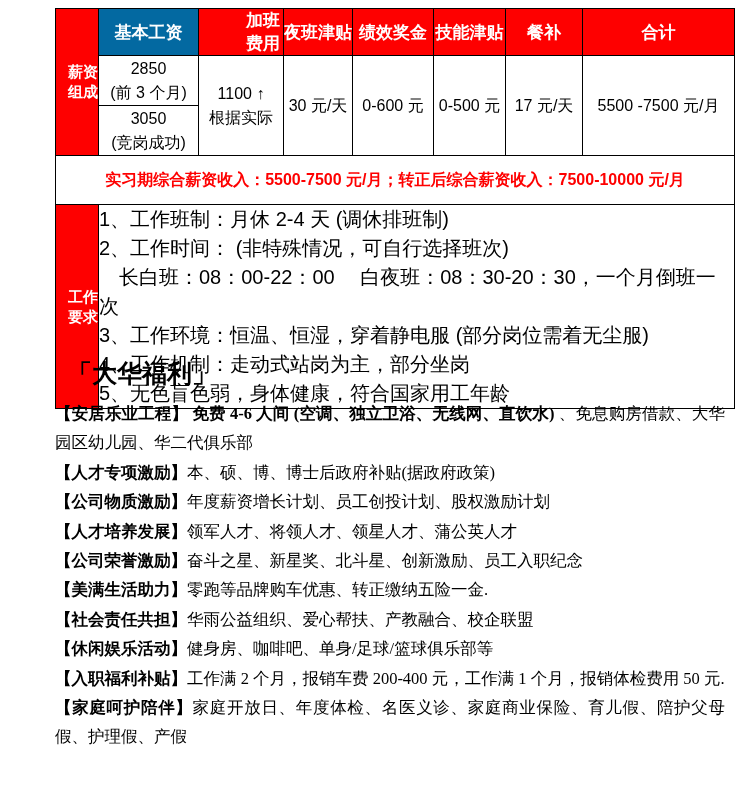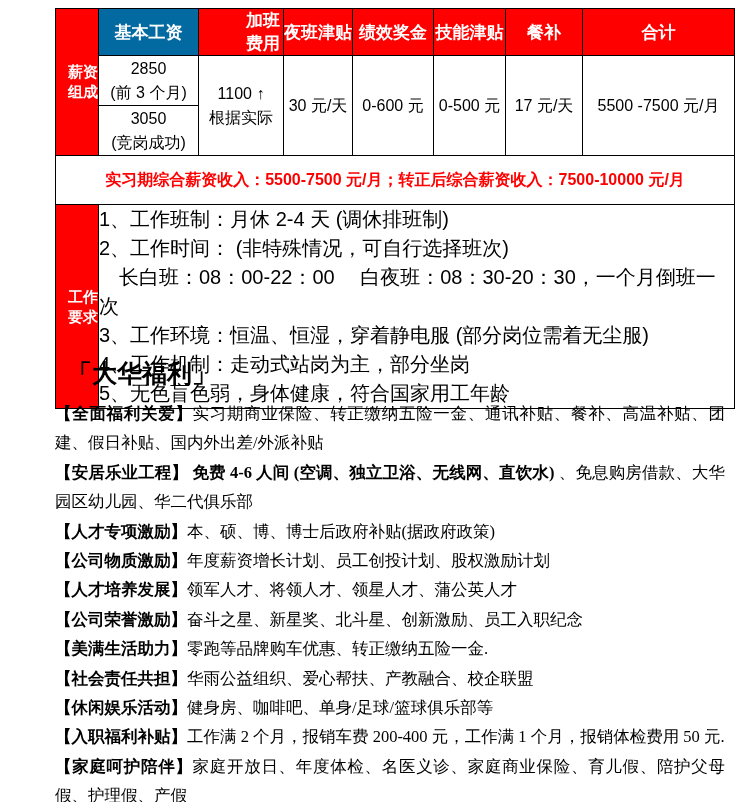--- a/index.html
+++ b/index.html
@@ -150,21 +150,20 @@
         <div class="work-line">4、工作机制：走动式站岗为主，部分坐岗</div>
         <div class="work-line">5、无色盲色弱，身体健康，符合国家用工年龄</div>
       </td>
     </tr>
   </tbody>
     </table>
 
   <div class="benefits">
     <div class="benefits-title">「大华福利」</div>
 
-    <p class="benefit"><span class="lbl">【全面福利关爱】</span><span class="bt"></span><span>实习期商业保险、转正缴纳五险一金、通讯补贴、餐补、高温补贴、团建、假日补贴、国内外出差/外派补贴</span></p>
 
     <p class="benefit"><span class="lbl">【安居乐业工程】</span><span class="bt"> 免费 4-6 人间 (空调、独立卫浴、无线网、直饮水) </span><span>、免息购房借款、大华园区幼儿园、华二代俱乐部</span></p>
 
     <p class="benefit"><span class="lbl">【人才专项激励】</span><span class="bt"></span><span>本、硕、博、博士后政府补贴(据政府政策)</span></p>
 
     <p class="benefit"><span class="lbl">【公司物质激励】</span><span class="bt"></span><span>年度薪资增长计划、员工创投计划、股权激励计划</span></p>
 
     <p class="benefit"><span class="lbl">【人才培养发展】</span><span class="bt"></span><span>领军人才、将领人才、领星人才、蒲公英人才</span></p>
 
     <p class="benefit"><span class="lbl">【公司荣誉激励】</span><span class="bt"></span><span>奋斗之星、新星奖、北斗星、创新激励、员工入职纪念</span></p>

